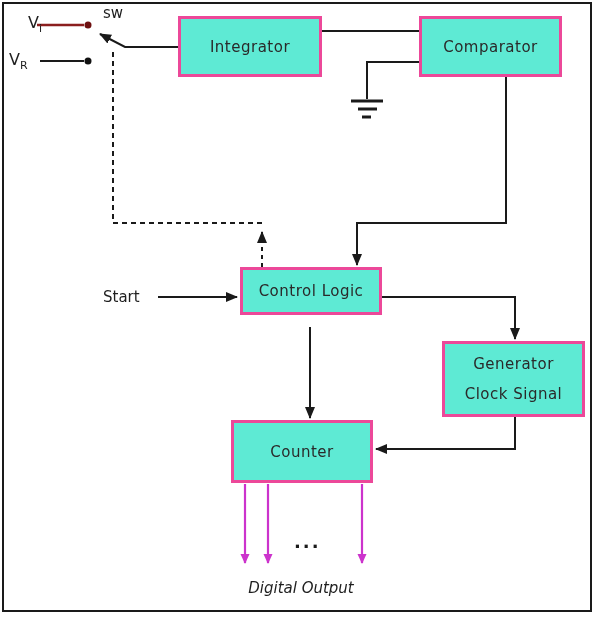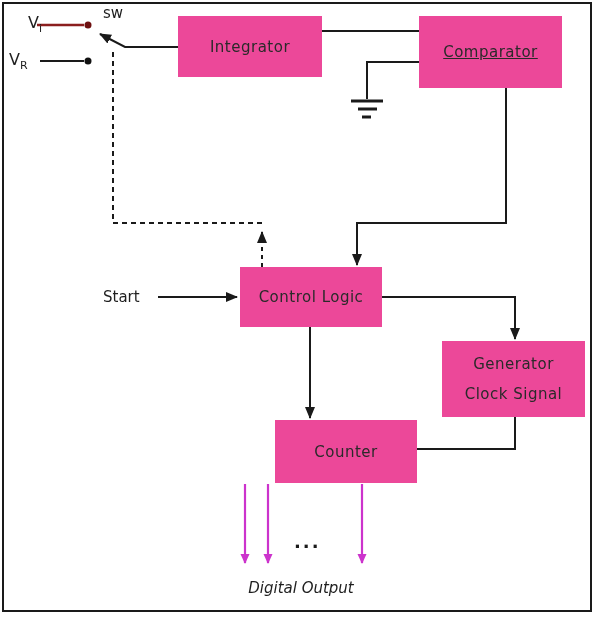--- a/index.html
+++ b/index.html
@@ -7,21 +7,21 @@
     position:relative;width:600px;height:618px;background:#ffffff;
     font-family:"DejaVu Sans","Liberation Sans",sans-serif;color:#1f1f1f;
     overflow:hidden;
   }
   .frame{
     position:absolute;left:2px;top:2px;width:590px;height:610px;
     border:2px solid #1a1a1a;box-sizing:border-box;pointer-events:none;
   }
   .wires{position:absolute;left:0;top:0;z-index:1;}
   .block{
-    position:absolute;z-index:2;background:#ec4899;border:6px solid #ec4899;
+    position:absolute;z-index:2;background:#5eead4;border:3px solid #ec4899;
     box-sizing:border-box;display:flex;align-items:center;justify-content:center;
     font-size:15px;letter-spacing:0.5px;color:#2a2a2a;text-align:center;
   }
   .block .two-line{line-height:30px;}
   .txt{position:absolute;z-index:2;font-size:15px;color:#1f1f1f;white-space:nowrap;}
   .io-label{font-size:16px;}
   .io-label sub{font-size:11px;}
   .ellipsis{font-size:18px;font-weight:bold;letter-spacing:2px;color:#1a1a1a;}
   .dig-out{width:160px;text-align:center;font-style:italic;}
 </style>
@@ -77,36 +77,36 @@
       <line x1="245" y1="484" x2="245" y2="563" stroke="#cc33cc" stroke-width="2.2" marker-end="url(#arrM)"></line>
       <line x1="268" y1="484" x2="268" y2="563" stroke="#cc33cc" stroke-width="2.2" marker-end="url(#arrM)"></line>
       <line x1="362" y1="484" x2="362" y2="563" stroke="#cc33cc" stroke-width="2.2" marker-end="url(#arrM)"></line>
     </g>
   </svg>
 
   <div class="block" style="left:178px;top:16px;width:144px;height:61px;">
     <span>Integrator</span>
   </div>
 
-  <div class="block" style="left:419px;top:16px;width:143px;height:72px;text-decoration:underline;">
+  <div class="block" style="left:419px;top:16px;width:143px;height:61px;">
     <span>Comparator</span>
   </div>
 
-  <div class="block" style="left:240px;top:267px;width:142px;height:60px;">
+  <div class="block" style="left:240px;top:267px;width:142px;height:48px;">
     <span>Control Logic</span>
   </div>
 
   <div class="block" style="left:442px;top:341px;width:143px;height:76px;">
     <div class="two-line">
       <div>Generator</div>
       <div>Clock Signal</div>
     </div>
   </div>
 
-  <div class="block" style="left:231px;top:420px;width:142px;height:63px;margin-left:44px;">
+  <div class="block" style="left:231px;top:420px;width:142px;height:63px;">
     <span>Counter</span>
   </div>
 
   <div class="txt io-label" style="left:28px;top:13px;">
     <span>V</span><sub>i</sub>
   </div>
 
   <div class="txt io-label" style="left:9px;top:50px;">
     <span>V</span><sub>R</sub>
   </div>

